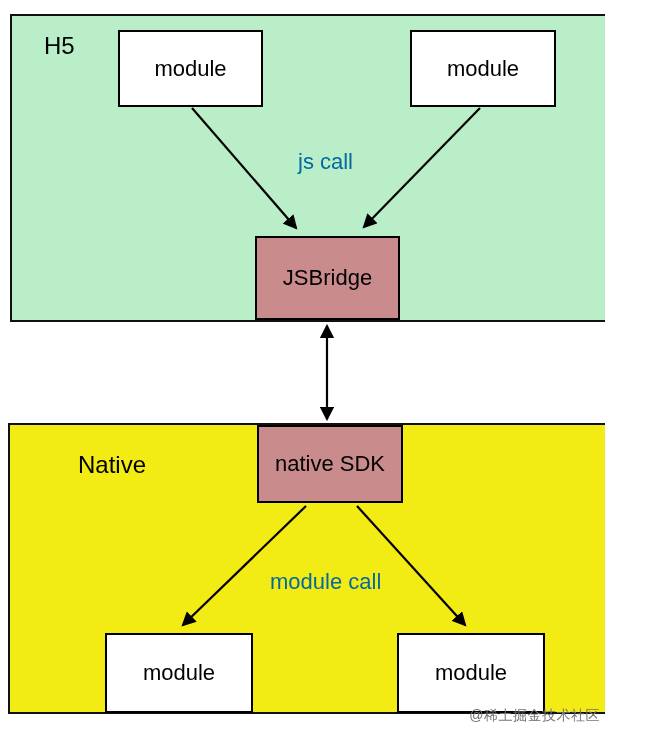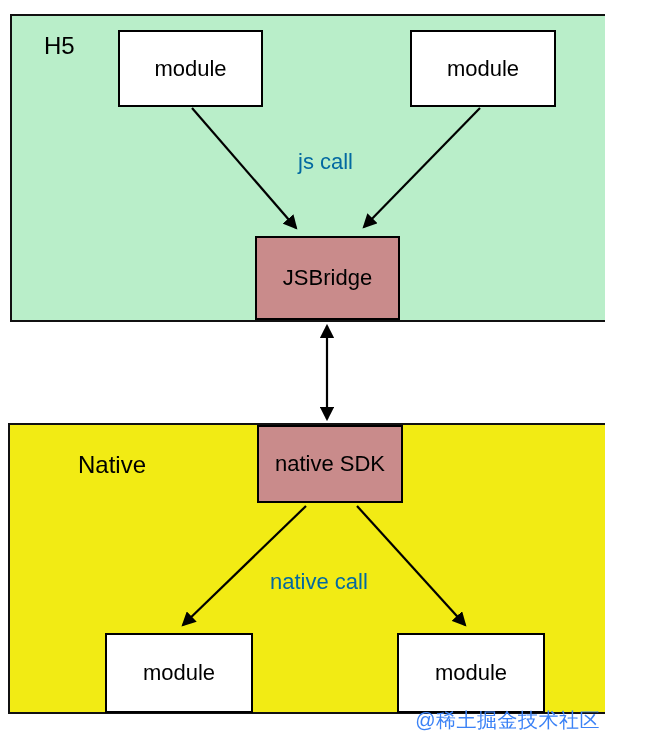--- a/index.html
+++ b/index.html
@@ -71,22 +71,22 @@
   .arrows {
     position: absolute;
     left: 0; top: 0;
     width: 659px; height: 745px;
     pointer-events: none;
   }
 
   .watermark {
     position: absolute;
     right: 5px; top: 707px;
-    font-size: 20px;
-    color: #3b82f6;
+    font-size: 14px;
+    color: #737373;
     letter-spacing: 0.5px;
     margin-left: 30px;
   }
 </style>
 </head>
 <body>
 
 <div class="canvas">
 
   <div class="region h5">
@@ -121,21 +121,21 @@
   <div class="float-label jscall">js call</div>
 
   <div class="box bridge nativesdk">
     <span>native SDK</span>
   </div>
 
   <div class="box bridge jsbridge">
     <span>JSBridge</span>
   </div>
 
-  <div class="float-label nativecall">native call</div>
+  <div class="float-label nativecall">module call</div>
 
   <div class="box module m-bl">
     <span>module</span>
   </div>
   <div class="box module m-br">
     <span>module</span>
   </div>
 
   <div class="watermark">@稀土掘金技术社区</div>
 

